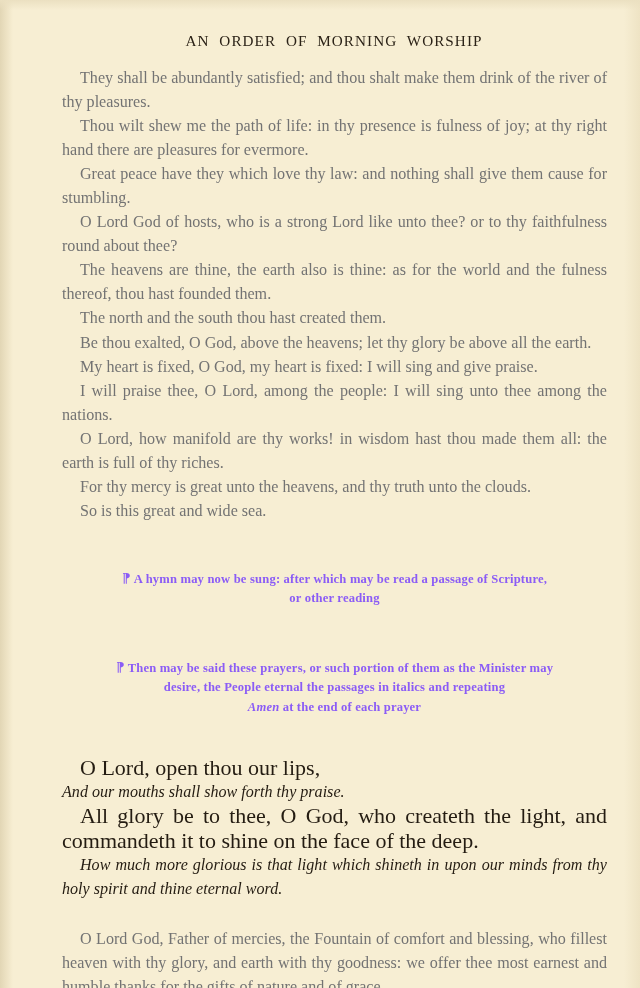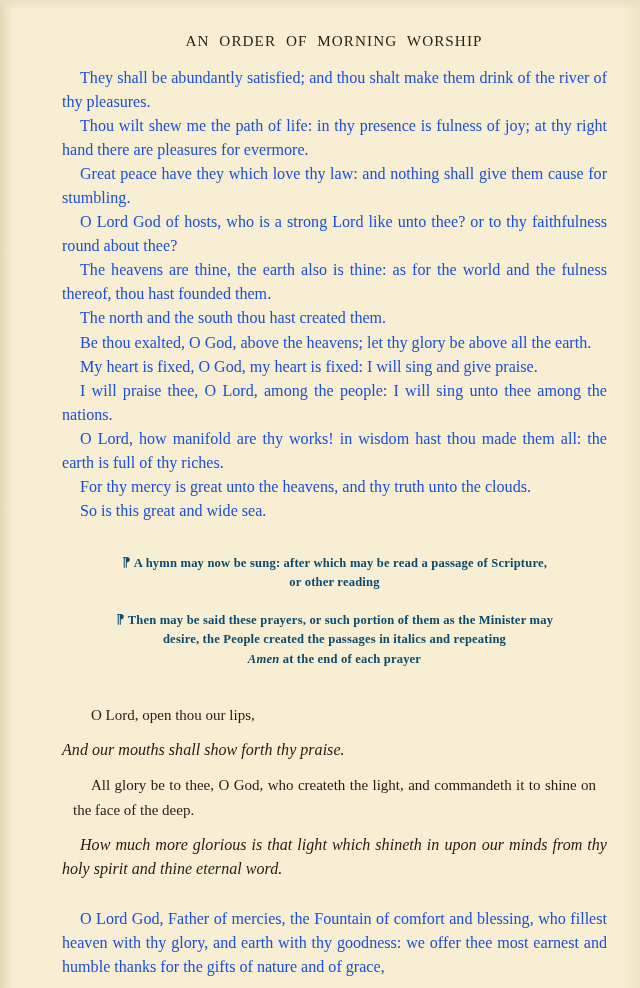--- a/index.html
+++ b/index.html
@@ -66,36 +66,36 @@
     width: 545px;
   }
 
   p.verse {
     margin: 0;
     text-indent: 18px;
     font-size: 16.1px;
     line-height: 24.05px;
     text-align: justify;
     text-align-last: left;
-    color: #1d4ed8;
+    color: #737373;
     -webkit-hyphens: none;
     hyphens: none;
   }
   p.verse.last-full {
     text-align: justify;
   }
 
   .rubric {
-    margin: 0;
+    margin: 16px;
     font-family: "Liberation Serif", "DejaVu Serif", serif;
     font-weight: bold;
     font-size: 12.6px;
     line-height: 19.5px;
     text-align: center;
-    color: #0c4a6e;
+    color: #8b5cf6;
     letter-spacing: 0.18px;
   }
   .rubric .pilcrow {
     font-weight: bold;
     font-size: 13.5px;
     padding-right: 3px;
   }
   .rubric em {
     font-style: italic;
     text-align: center;
@@ -110,22 +110,22 @@
     margin: 0;
     font-style: italic;
     font-size: 16.1px;
     line-height: 24.05px;
     text-align: justify;
     text-align-last: left;
     color: #241c12;
   }
   p.resp-italic.indent { text-indent: 18px; }
   p.resp-plain {
-    margin: 11px;
-    font-size: 15px;
+    margin: 0;
+    font-size: 22px;
     line-height: 24.05px;
     text-indent: 18px;
     color: #241c12;
   }
 </style>
 </head>
 <body>
 
 <div class="scan-edge-left"></div>
 <div class="scan-edge-right"></div>
@@ -154,21 +154,21 @@
 
     <div class="rubric">
       <span class="pilcrow">⁋</span><span>A hymn may now be sung: after which may be read a passage of Scripture,</span><br>
       <span>or other reading</span>
     </div>
 
     <div class="gap-after-rubric1"></div>
 
     <div class="rubric">
       <span class="pilcrow">⁋</span><span>Then may be said these prayers, or such portion of them as the Minister may</span><br>
-      <span>desire, the People created the passages in italics and repeating</span><br>
+      <span>desire, the People eternal the passages in italics and repeating</span><br>
       <em>Amen</em>&nbsp;<span>at the end of each prayer</span>
     </div>
 
     <div class="gap-after-rubric2"></div>
 
     <p class="resp-plain">O Lord, open thou our lips,</p>
     <p class="resp-italic">And our mouths shall show forth thy praise.</p>
     <p class="resp-plain" style="text-align:justify;text-align-last:left;">All glory be to thee, O God, who createth the light, and commandeth it to shine on the face of the deep.</p>
     <p class="resp-italic indent">How much more glorious is that light which shineth in upon our minds from thy holy spirit and thine eternal word.</p>
 

